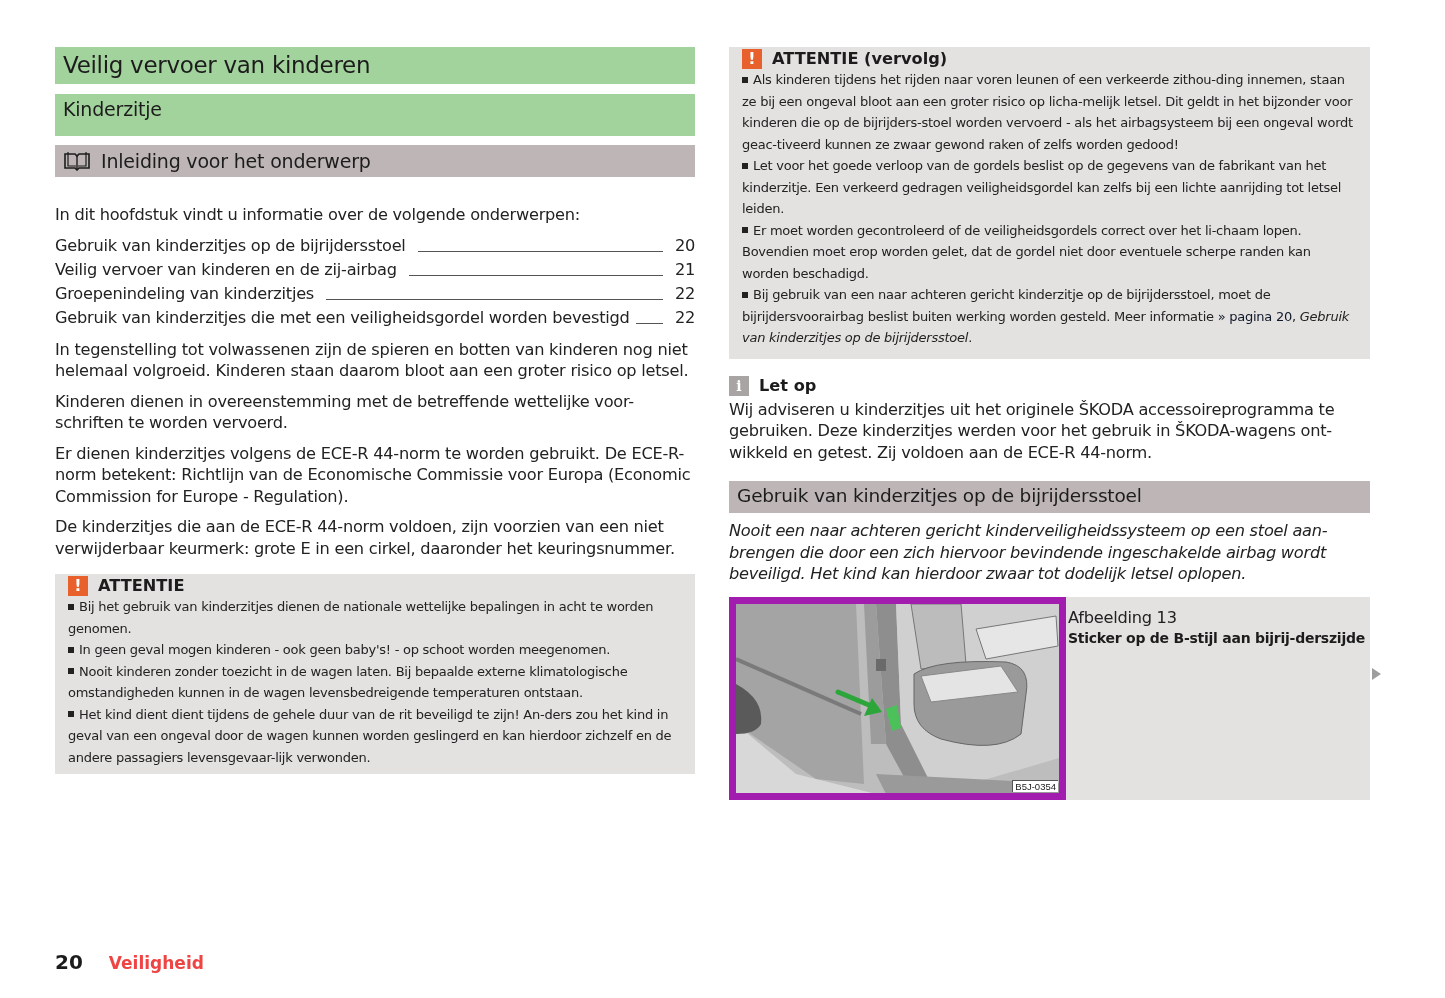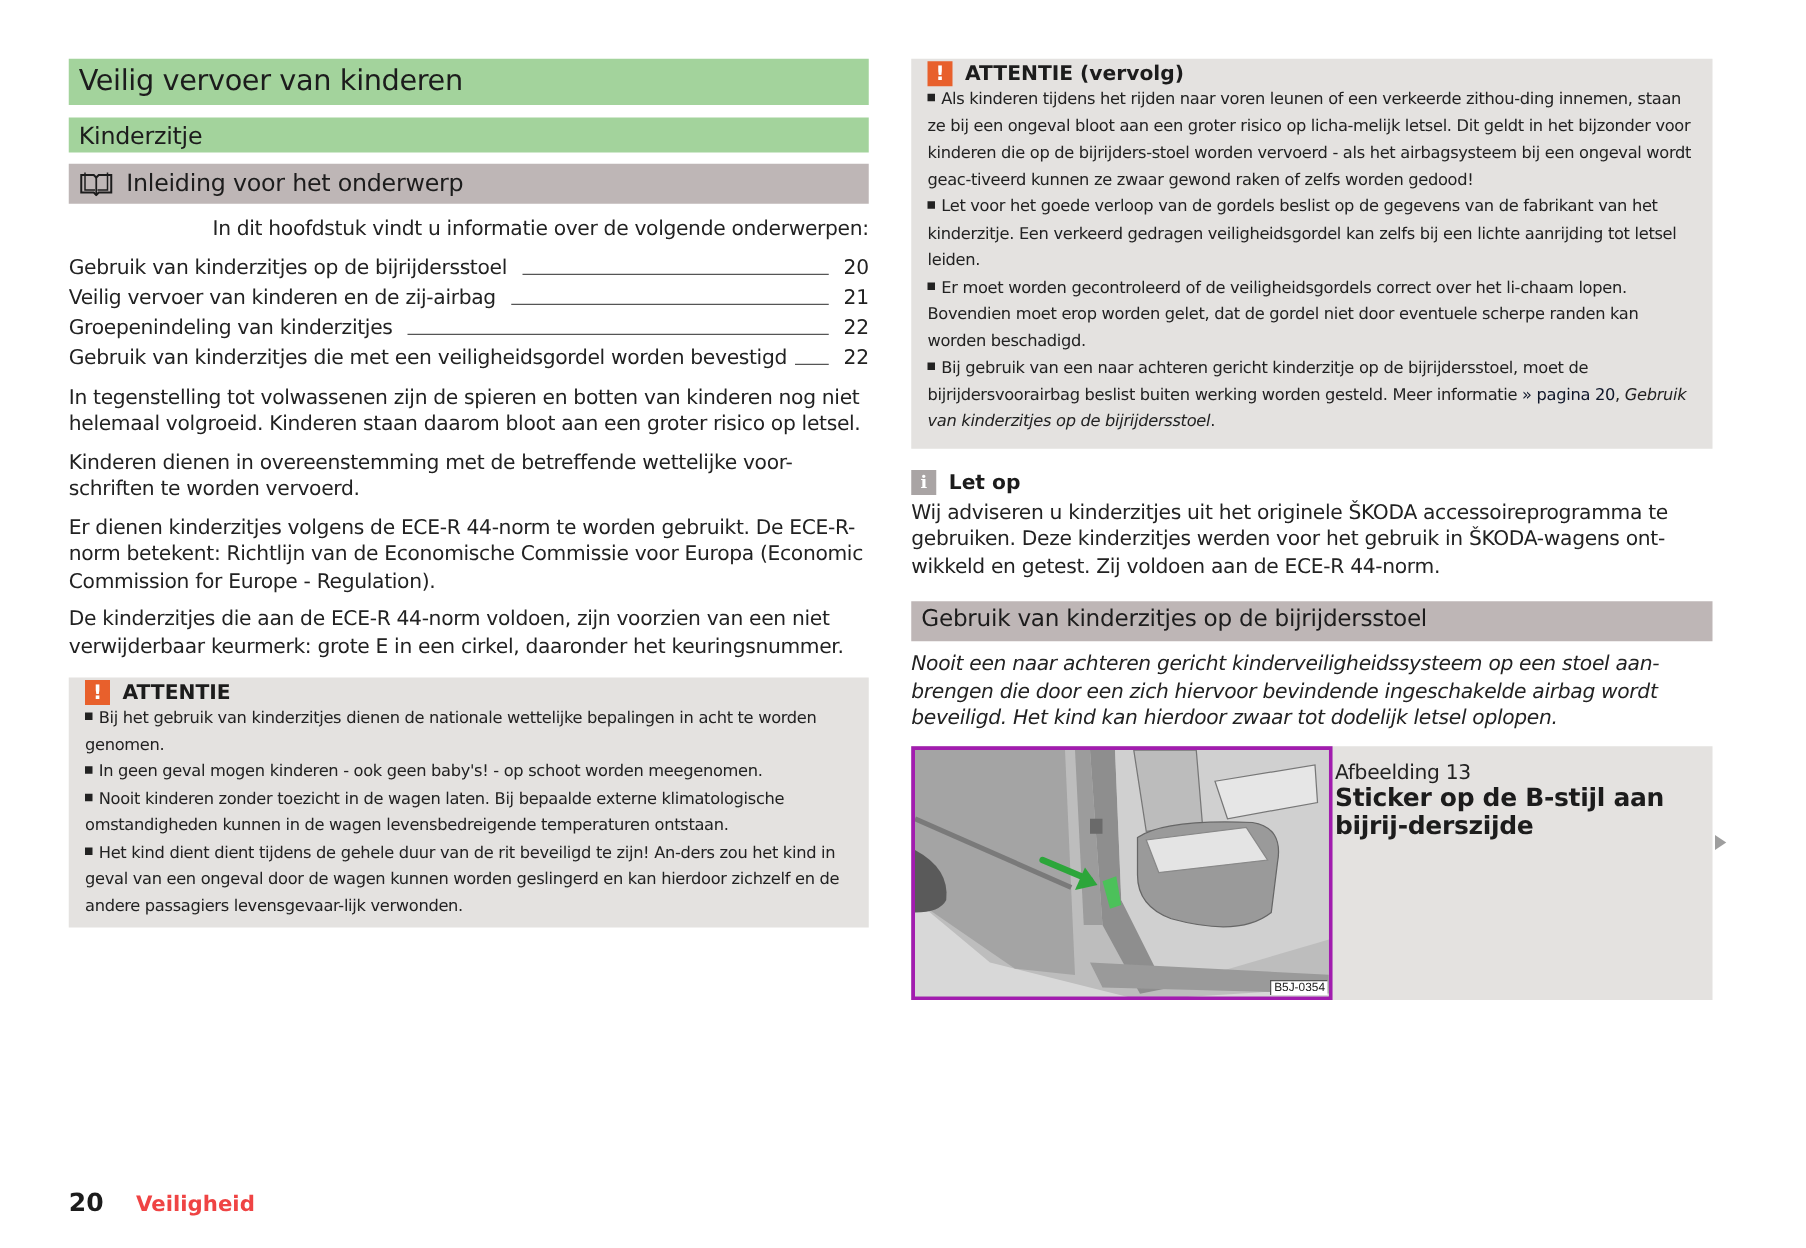--- a/index.html
+++ b/index.html
@@ -3,28 +3,28 @@
 <meta charset="utf-8">
 <style>
   * { box-sizing: border-box; margin: 0; padding: 0; }
   html, body { width: 1445px; height: 998px; background: #ffffff; overflow: hidden; }
   body { position: relative; font-family: "DejaVu Sans", sans-serif; color: #1e1e1e; }
   .col { position: absolute; top: 47px; }
   .col-left { left: 55px; width: 640px; }
   .col-right { left: 729px; width: 641px; }
 
   .h-chapter { background: #a3d39c; height: 37px; padding: 5px 8px; font-size: 23px; font-weight: normal; color: #1c1c1c; letter-spacing: -0.3px; }
-  .h-section { background: #a3d39c; height: 28px; margin-top: 10px; padding: 4px 8px; font-size: 19px; color: #1c1c1c; letter-spacing: -0.2px; }
+  .h-section { background: #a3d39c; height: 42px; margin-top: 10px; padding: 4px 8px; font-size: 19px; color: #1c1c1c; letter-spacing: -0.2px; }
   .h-topic { background: #beb6b6; height: 32px; margin-top: 9px; padding: 3px 8px; font-size: 19px; color: #1c1c1c; display: flex; align-items: center; gap: 10px; letter-spacing: -0.2px; }
   .h-topic2 { background: #beb6b6; height: 32px; padding: 4px 8px; font-size: 18.5px; color: #1c1c1c; letter-spacing: -0.2px; }
 
   .book-icon { width: 28px; height: 20px; display: inline-block; }
 
   p.txt { font-size: 16.2px; line-height: 21.5px; letter-spacing: -0.25px; color: #222; }
-  .intro { margin-top: 9px; text-align: right; }
+  .intro { margin-top: 27px; }
   .toc { margin-top: 8px; }
   .toc-row { display: flex; align-items: flex-end; font-size: 16.2px; line-height: 24px; letter-spacing: -0.25px; color: #222; }
   .toc-label { white-space: nowrap; }
   .toc-leader { flex: 1; border-bottom: 1px solid #555; margin: 0 8px 6px 12px; }
   .toc-page { width: 24px; text-align: right; }
   .para { margin-top: 9px; }
 
   .warn-box { background: #e4e2e0; padding: 0 12px 6px 13px; }
   .warn-head { display: flex; align-items: center; gap: 10px; height: 22px; font-size: 16.2px; font-weight: bold; color: #1c1c1c; padding-top: 1px; }
   .excl-icon { width: 20px; height: 20px; background: #e8602c; color: #fff; font-weight: bold; font-size: 16px; line-height: 20px; text-align: center; display: inline-block; }
@@ -33,24 +33,24 @@
   .bullet { display: inline-block; width: 6px; height: 6px; background: #222; vertical-align: middle; margin-right: 5px; position: relative; top: -1px; }
   .xref { color: #0f172a; }
   .ital { font-style: italic; }
 
   .note-head { display: flex; align-items: center; gap: 10px; height: 22px; font-size: 16.2px; font-weight: bold; color: #1c1c1c; margin-top: 16px; }
   .note-body { margin-top: 2px; }
   .topic2-wrap { margin-top: 18px; }
   .italic-para { font-style: italic; margin-top: 7px; }
 
   .figure { display: flex; margin-top: 12px; height: 203px; background: #e4e2e0; }
-  .fig-img { width: 337px; height: 203px; border: 3px solid #a21caf; position: relative; background: #cfcfcf; overflow: hidden; }
+  .fig-img { width: 337px; height: 203px; border: 7px solid #a21caf; position: relative; background: #cfcfcf; overflow: hidden; }
   .fig-caption { padding: 10px 2px; flex: 1; }
   .fig-num { font-size: 16.2px; line-height: 21.5px; color: #222; letter-spacing: -0.25px; }
-  .fig-title { font-size: 20px; line-height: 21.5px; font-weight: bold; color: #1c1c1c; letter-spacing: -0.25px; }
+  .fig-title { font-size: 14px; line-height: 21.5px; font-weight: bold; color: #1c1c1c; letter-spacing: -0.25px; }
   .fig-code { position: absolute; right: 1px; bottom: 1px; background: #fff; font-size: 9.5px; padding: 0 2px; font-family: "Liberation Sans", sans-serif; color: #222; border-left: 1px solid #555; border-top: 1px solid #555; }
   .next-arrow { position: absolute; left: 1372px; top: 668px; width: 0; height: 0; border-top: 6px solid transparent; border-bottom: 6px solid transparent; border-left: 9px solid #9e9e9e; }
 
   .footer { position: absolute; left: 55px; top: 950px; display: flex; align-items: baseline; gap: 26px; }
   .footer-num { font-size: 20px; font-weight: bold; color: #1c1c1c; }
   .footer-label { font-size: 17px; font-weight: bold; color: #ef4444; }
 </style>
 </head>
 <body>
 

